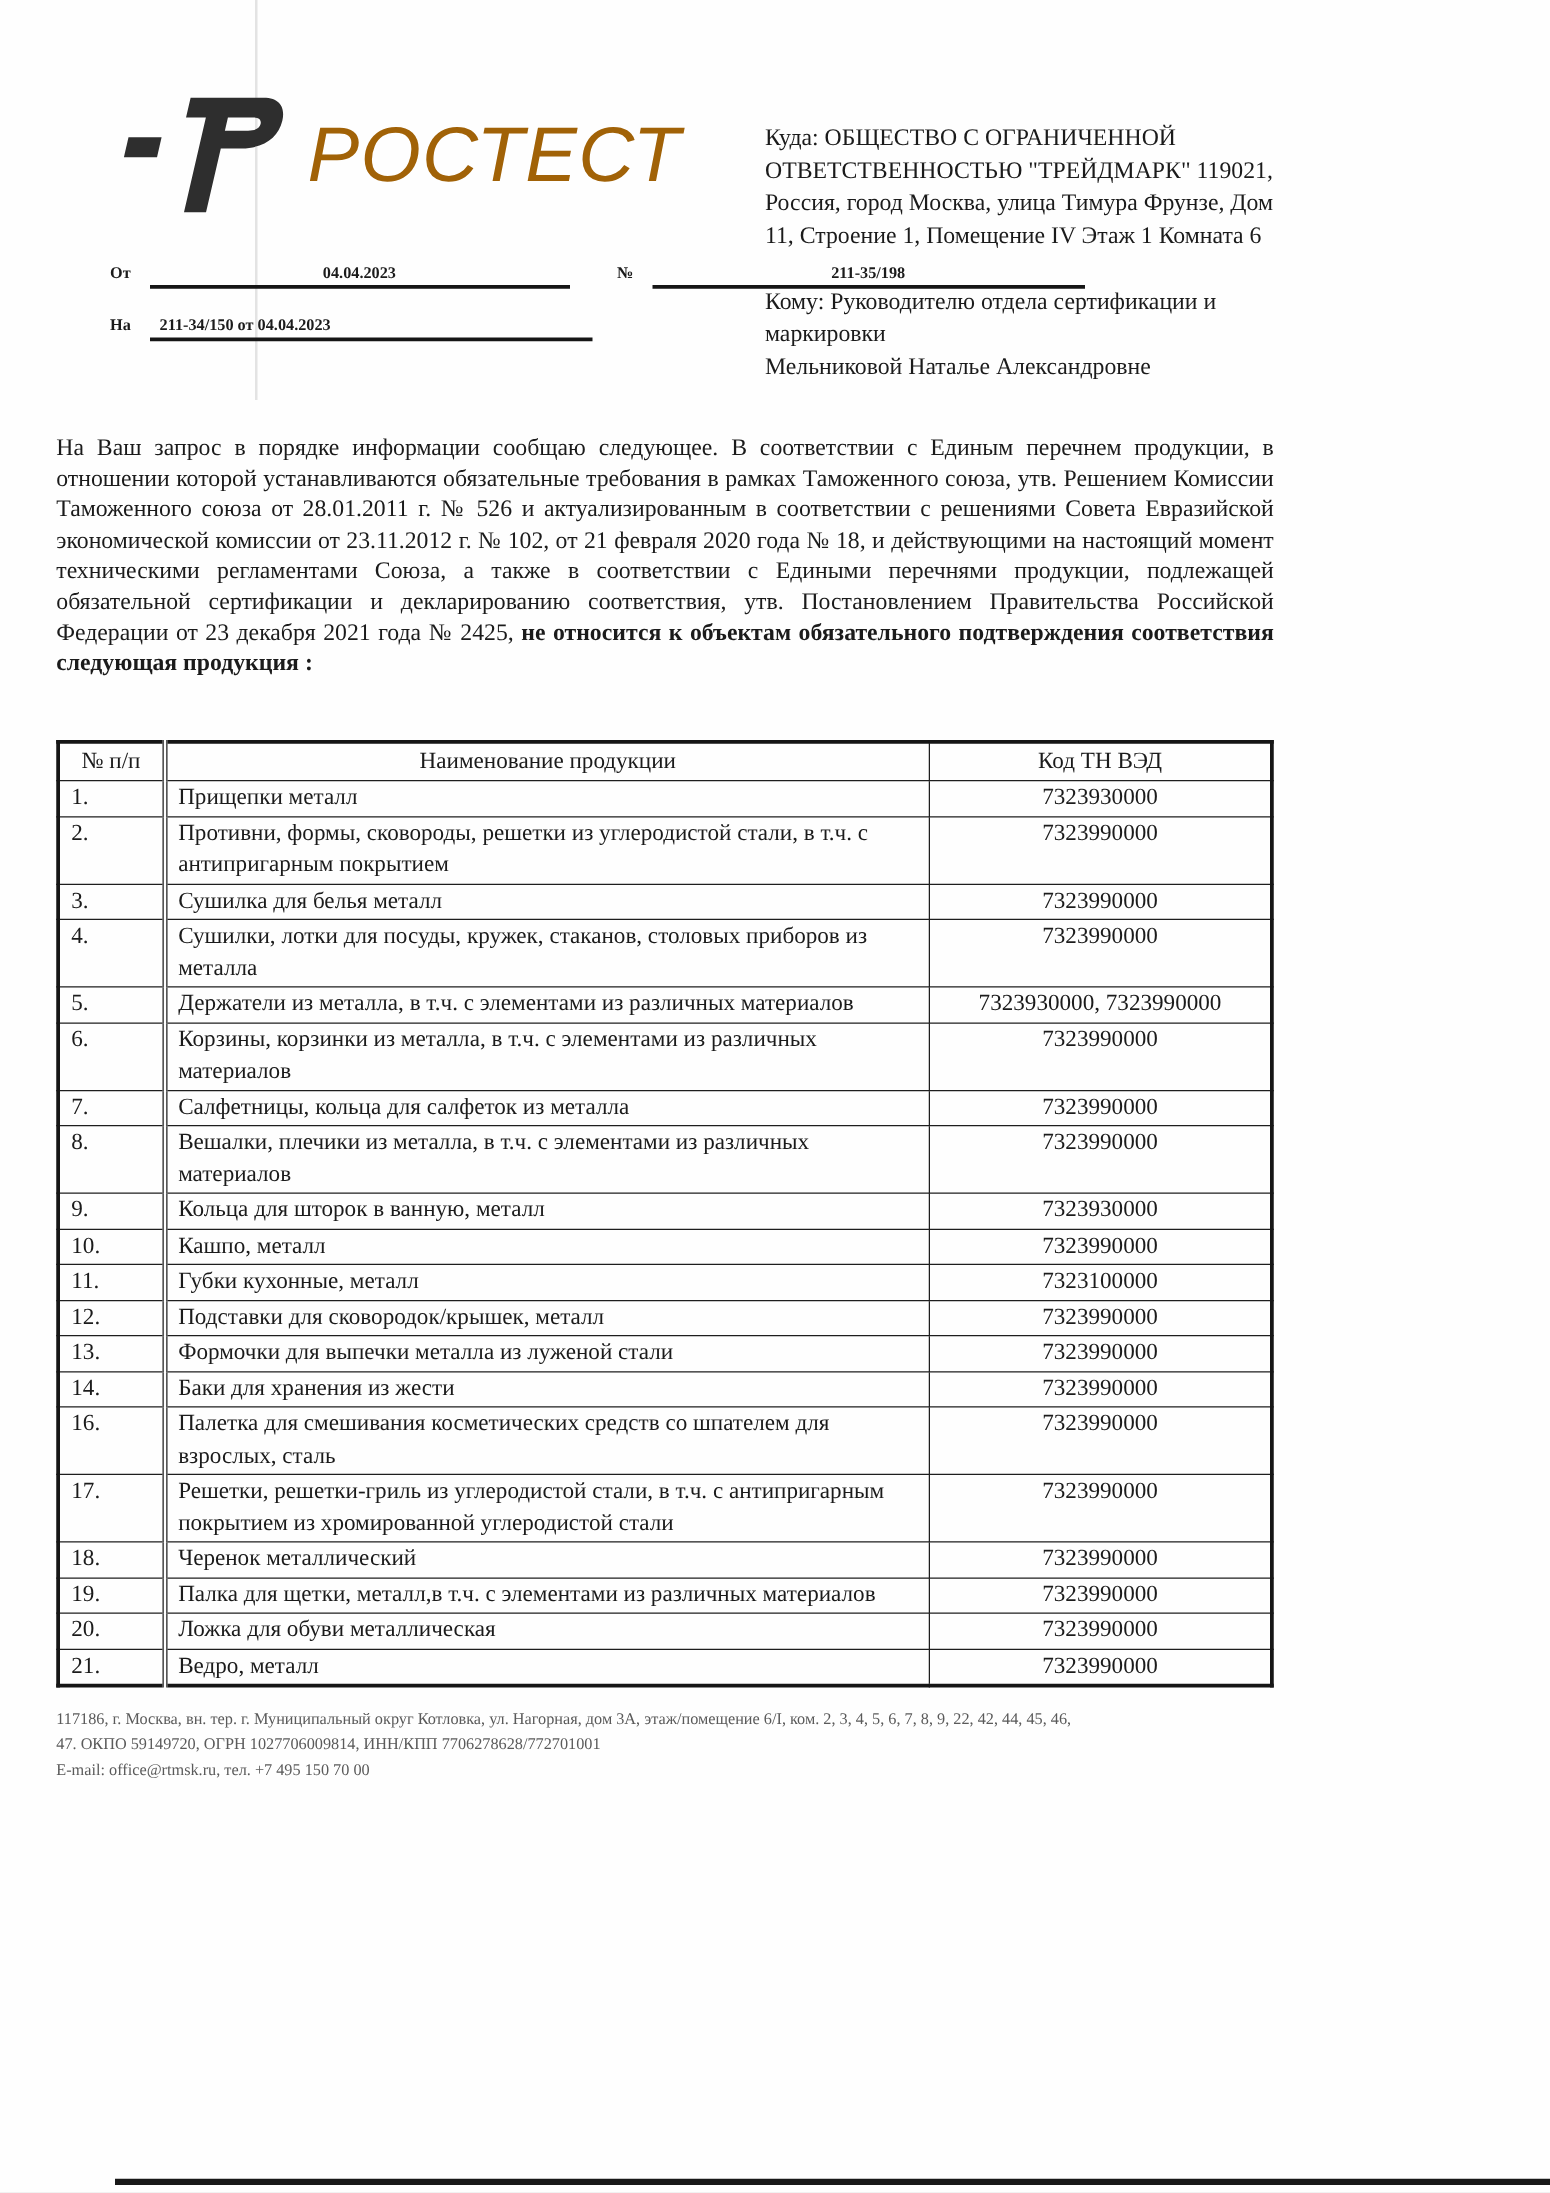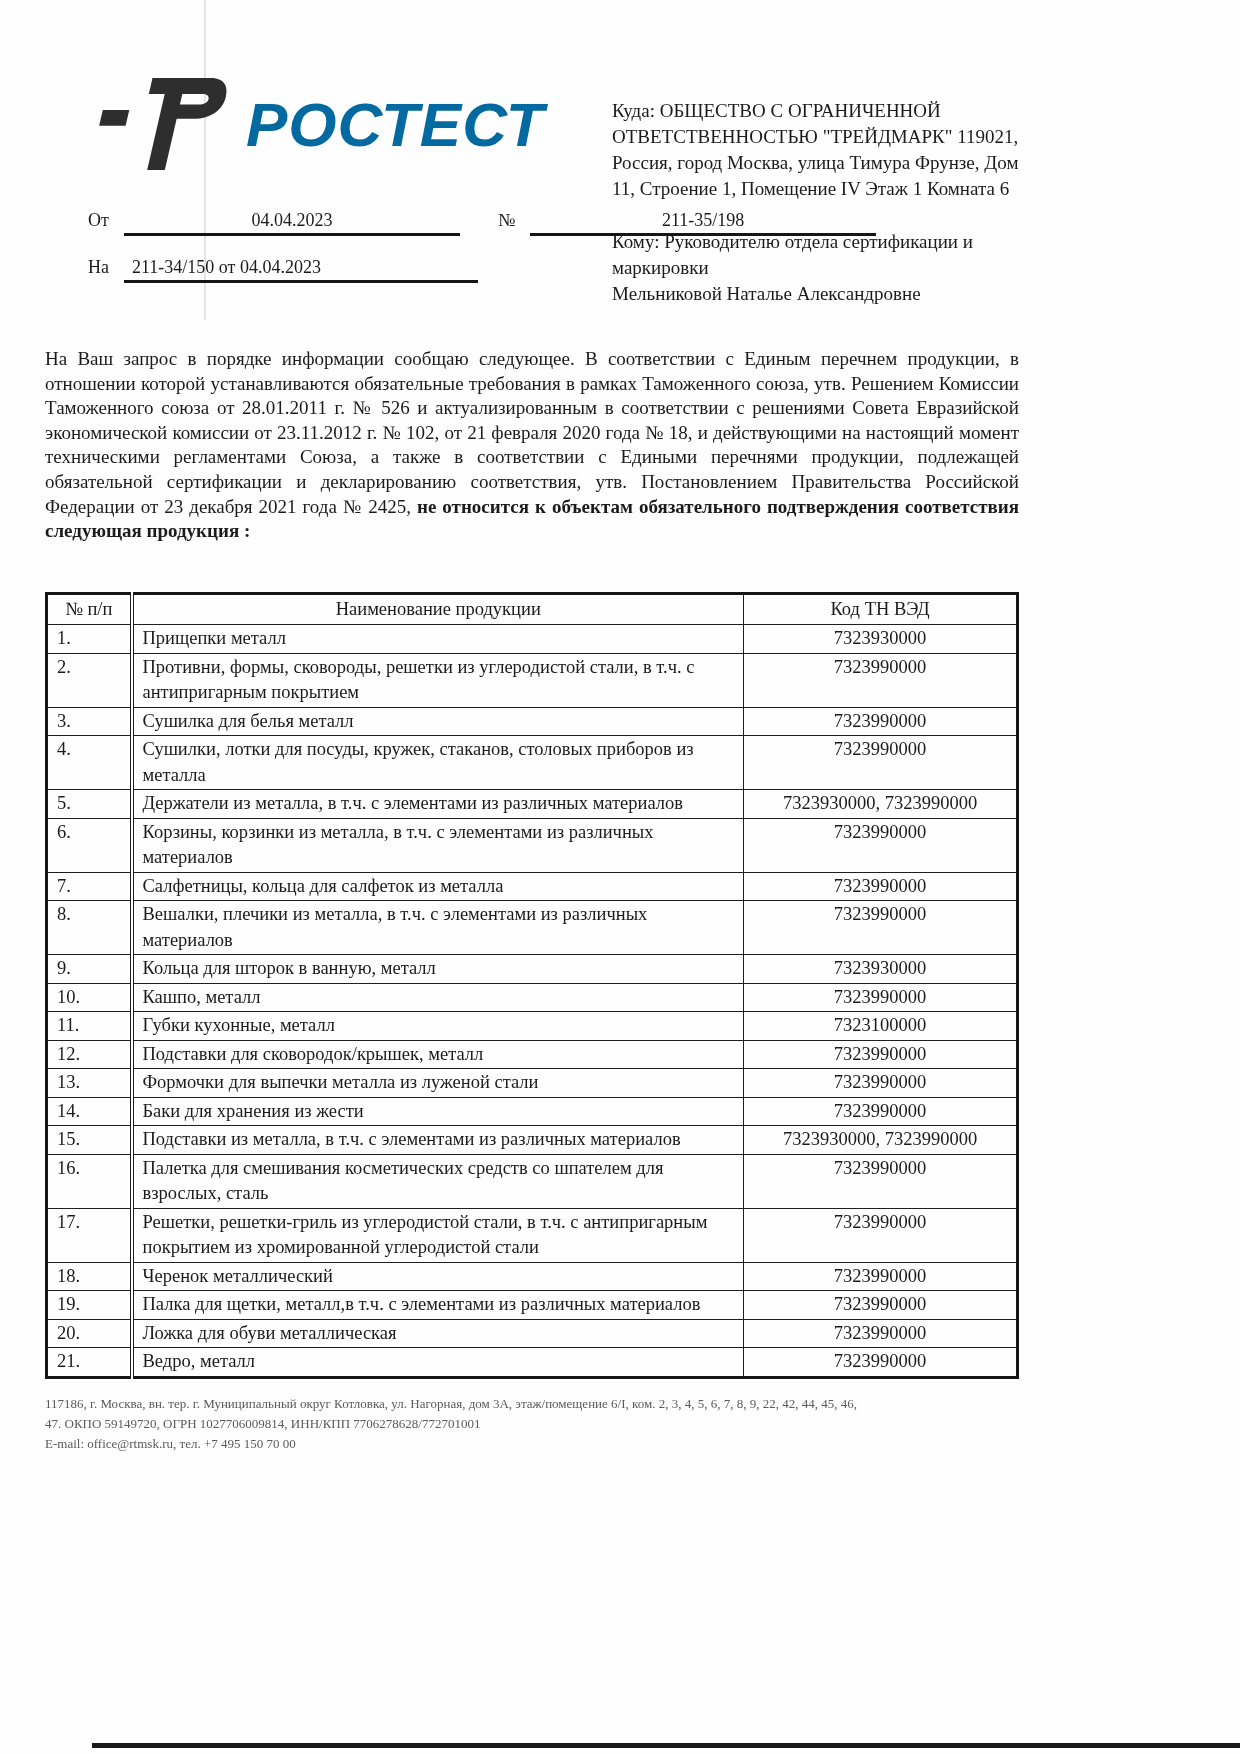--- a/index.html
+++ b/index.html
@@ -4,28 +4,28 @@
 <style>
   html,body{margin:0;padding:0;background:#e8e8e8;}
   .page{position:relative;width:1240px;height:1754px;background:#fefefe;margin:0 auto;
         font-family:"Liberation Serif",serif;color:#1b1b1b;overflow:hidden;}
   
   .artifact-fold{position:absolute;left:204px;top:0;width:2px;height:320px;background:#cccccc;opacity:.55;}
   .artifact-bottom{position:absolute;left:92px;top:1743px;right:0;height:5px;background:#181818;}
   
   .logo{position:absolute;left:80px;top:68px;display:flex;align-items:center;gap:16px;}
   .logo-mark{display:block;}
-  .logo-text{font-family:"Liberation Sans",sans-serif;font-weight:bold;font-style:italic;
-             font-size:62px;letter-spacing:1px;color:#0369a1;}
+  .logo-text{font-family:"Liberation Sans",sans-serif;font-weight:normal;font-style:italic;
+             font-size:62px;letter-spacing:1px;color:#a16207;}
   
   .recipient{position:absolute;left:612px;top:98px;width:434px;font-size:19px;line-height:26px;}
   .recipient p{margin:0;}
   .recipient .addr{margin-bottom:27px;}
   
-  .refs{position:absolute;left:88px;top:210px;font-size:18px;}
+  .refs{position:absolute;left:88px;top:210px;font-size:13px;font-weight:bold;}
   .ref-line{display:flex;align-items:baseline;}
   .ref-line.second{margin-top:21px;}
   .ref-label{margin-right:15px;}
   .ref-label.num{margin-right:15px;}
   .ref-value{display:inline-block;border-bottom:3px solid #161616;text-align:center;padding:0 10px 2px;}
   .ref-value.v1{min-width:316px;margin-right:38px;}
   .ref-value.v2{min-width:326px;}
   .ref-value.v3{min-width:336px;text-align:left;padding-left:8px;}
   
   .main{position:absolute;left:45px;top:347px;width:974px;}
@@ -161,25 +161,20 @@
             <td class="num">13.</td>
             <td class="name">Формочки для выпечки металла из луженой стали</td>
             <td class="code">7323990000</td>
           </tr>
           <tr>
             <td class="num">14.</td>
             <td class="name">Баки для хранения из жести</td>
             <td class="code">7323990000</td>
           </tr>
           <tr>
-            <td class="num">15.</td>
-            <td class="name">Подставки из металла, в т.ч. с элементами из различных материалов</td>
-            <td class="code">7323930000, 7323990000</td>
-          </tr>
-          <tr>
             <td class="num">16.</td>
             <td class="name">Палетка для смешивания косметических средств со шпателем для взрослых, сталь</td>
             <td class="code">7323990000</td>
           </tr>
           <tr>
             <td class="num">17.</td>
             <td class="name">Решетки, решетки-гриль из углеродистой стали, в т.ч. с антипригарным покрытием из хромированной углеродистой стали</td>
             <td class="code">7323990000</td>
           </tr>
           <tr>

